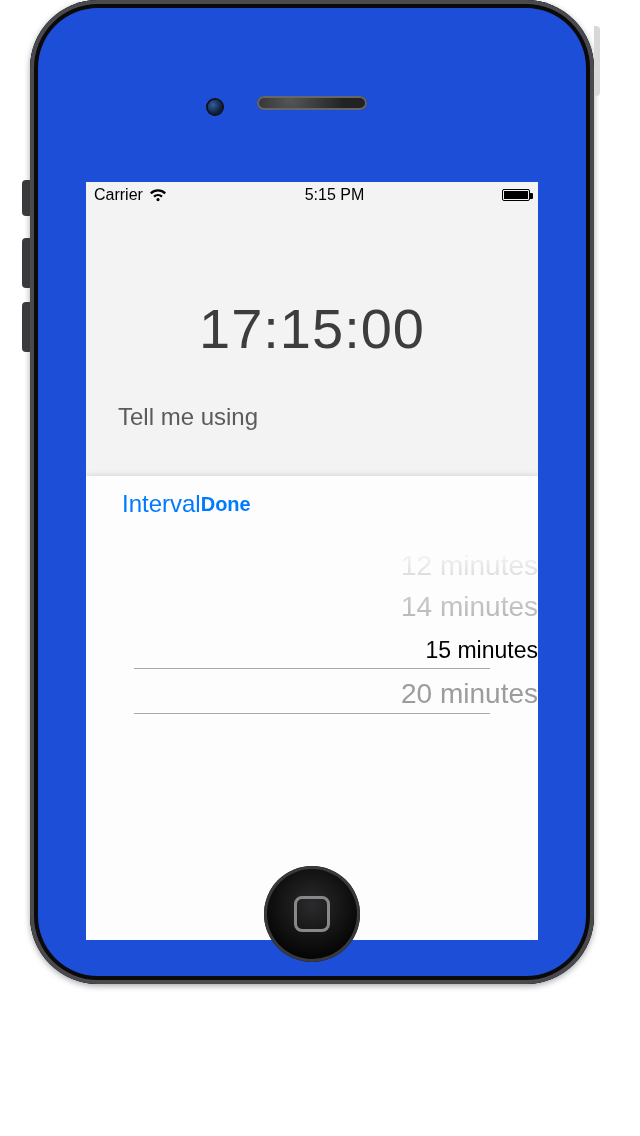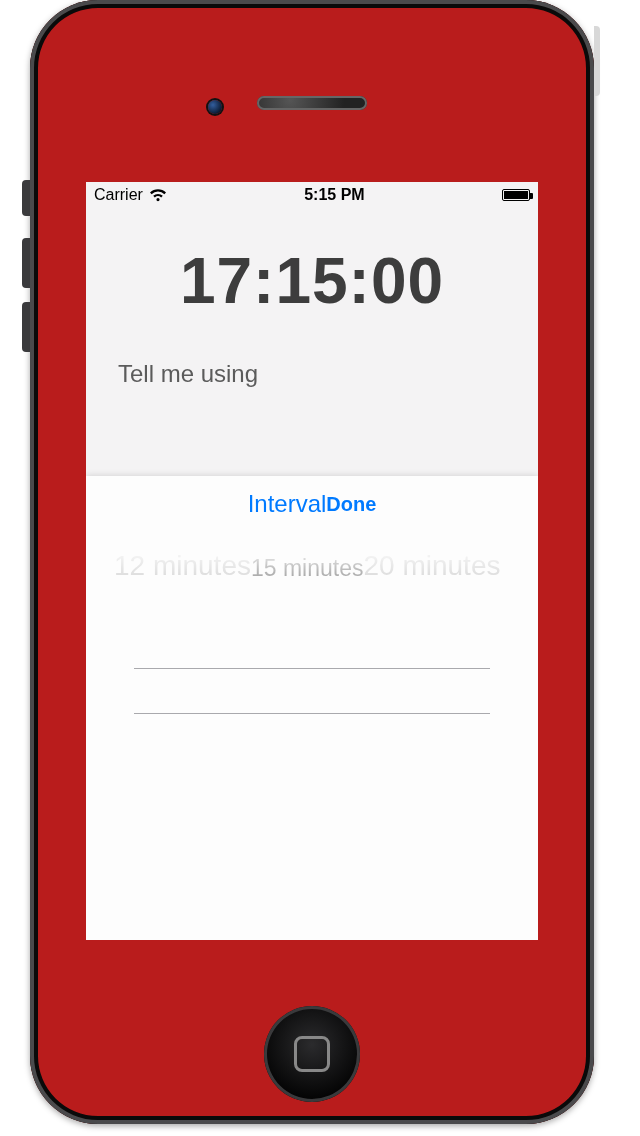--- a/index.html
+++ b/index.html
@@ -5,22 +5,22 @@
   * { box-sizing: border-box; margin: 0; padding: 0; }
   html, body { width: 640px; height: 1136px; background: #ffffff; font-family: -apple-system, "Helvetica Neue", Helvetica, Arial, sans-serif; }
   body { position: relative; overflow: hidden; }
 
   
   .phone {
     position: absolute;
     left: 30px;
     top: 0;
     width: 564px;
-    height: 1124px;
-    background: #b91c1c;
+    height: 984px;
+    background: #1d4ed8;
     border-radius: 68px;
     box-shadow:
       inset 0 0 0 4px #4a4a4c,
       inset 0 0 0 8px #0a0a0a,
       0 2px 6px rgba(0,0,0,0.35);
   }
   
   .btn-silence, .btn-volup, .btn-voldown, .btn-power {
     position: absolute; background:#3a3a3c; }
   .btn-silence { left:-8px; top:180px; width:8px; height:36px; border-radius:4px 0 0 4px;}
@@ -58,42 +58,42 @@
     background:#f4f3f4;
     overflow:hidden;
   }
 
   
   .status {
     height:26px; display:flex; align-items:center; justify-content:space-between;
     padding:0 8px; font-size:16px; color:#000;
   }
   .status-left, .status-right { display:flex; align-items:center; gap:6px; }
-  .status-center { font-weight:700;text-align:center; }
+  .status-center { font-weight:400;text-align:center; }
   .wifi { display:inline-block; }
   .wifi svg { display:block; }
   .battery {
     width:28px; height:12px; border:1.5px solid #000; border-radius:2px;
     position:relative;
   }
   .battery::after{
     content:""; position:absolute; right:-4px; top:3px; width:3px; height:6px;
     background:#000; border-radius:0 1px 1px 0;
   }
   .battery::before{
     content:""; position:absolute; left:1px; top:1px; bottom:1px; right:1px;
     background:#000;
   }
 
   
   .clock {
-    margin-top:36px;
+    margin-top:88px;
     text-align:center;
-    font-size:64px;
-    font-weight:700;
+    font-size:56px;
+    font-weight:400;
     color:#3d3d3d;
     letter-spacing:1px;
   }
   .date {
     margin-top:36px;
     text-align:center;
     font-size:19px;
     color:#6d6d6d;
   }
   .tellme {
@@ -106,22 +106,23 @@
   
   .sheet {
     position:absolute;
     left:0; right:0;
     top:294px;
     bottom:0;
     background:#fdfdfd;
     box-shadow:0 -1px 6px rgba(0,0,0,0.12);
   }
   .sheet-header{
-    display:flex; justify-content:center; align-items:center;
+    display:flex; justify-content:flex-start; align-items:center;
     padding:14px 20px 10px 20px;
+    margin-left:16px;
   }
   .sheet-title { color:#007aff; font-size:24px; font-weight:400;}
   .sheet-done  { color:#007aff; font-size:20px; font-weight:600;}
 
   
   .picker {
     position:relative;
     margin-top:18px;
     height:290px;
     overflow:hidden;
@@ -137,21 +138,21 @@
   .picker-lines{
     position:absolute; left:48px; right:48px;
     top:122px; height:46px;
     border-top:1px solid #a9a9ad;
     border-bottom:1px solid #a9a9ad;
     pointer-events:none;
     z-index:2;
   }
   .picker-list{
     position:absolute; left:0; right:0; top:0;
-    display:flex; align-items:flex-start;margin-left:28px;
+    display:flex; flex-direction:column; align-items:flex-end;
   }
   .picker-item{
     height:41px; line-height:41px;
     font-size:28px;
     color:#9c9c9c;
     white-space:nowrap;
   }
   .picker-item.selected{
     color:#000;
     font-size:23px;
@@ -192,20 +193,21 @@
     <div class="sheet">
       <div class="sheet-header">
         <span class="sheet-title">Interval</span>
         <span class="sheet-done">Done</span>
       </div>
 
       <div class="picker">
         <div class="picker-lines"></div>
         <div class="picker-list" id="picker-list" style="top: -1px;">
             <div class="picker-item">12 minutes</div>
+            <div class="picker-item">14 minutes</div>
             <div class="picker-item selected">15 minutes</div>
             <div class="picker-item">20 minutes</div>
           </div>
       </div>
     </div>
 
   </div>
 
   <div class="home"></div>
 </div>

